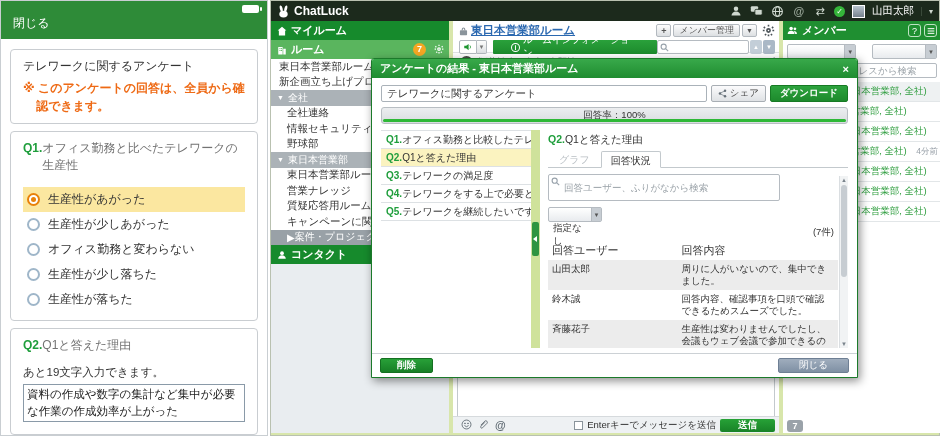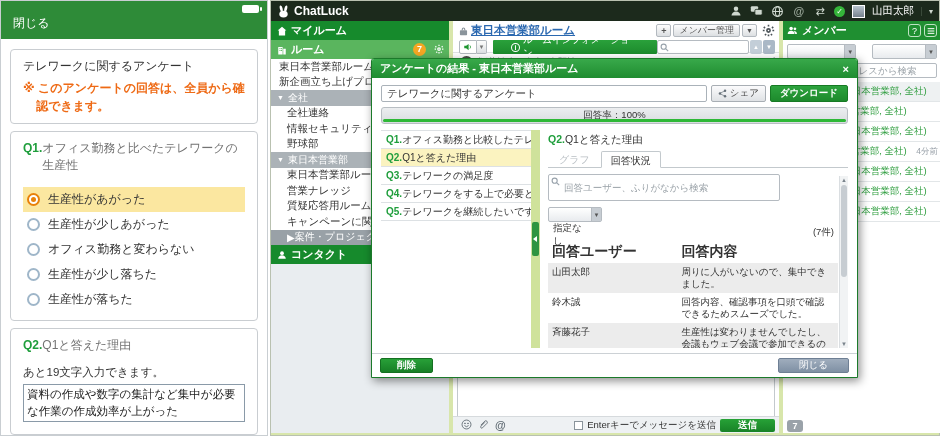--- a/index.html
+++ b/index.html
@@ -139,21 +139,21 @@
   .tab { font-size:10px; padding:2px 9px; }
   .tab.off { color:#b9bfc4;font-family:Liberation Serif, serif; }
   .tab.on { color:#333; background:#fff; border:1px solid #c3c9cd; border-bottom:1px solid #fff; border-radius:2px 2px 0 0; margin-bottom:-1px; }
   .d-search { position:relative; margin-top:6px; width:232px; }
   .d-search input { width:100%; height:27px; border:1px solid #b5bbc1; border-radius:2px; font-size:9.5px; padding:0 3px 0 15px; font-family:inherit; color:#333; }
   .d-search input::placeholder { color:#9aa2a8; }
   .d-search svg { position:absolute; left:3px; top:3px; }
   .d-filter { margin-top:6px; width:54px; }
   .d-count { text-align:right; font-size:9.5px; color:#333; padding:4px 14px 2px 0; }
   .mo-table { width:calc(100% - 10px); }
-  .thead { display:flex; padding:2px 0; font-size:14px; color:#333;font-weight:bold; }
+  .thead { display:flex; padding:2px 0; font-size:11px; color:#333; }
   .trow { display:flex; font-size:9.5px; color:#333; line-height:12px; padding:3px 0; }
   .trow:nth-child(odd) { background:#ececec; }
   .tc-user { width:46%; padding-left:4px; flex:0 0 auto; }
   .tc-ans { width:54%; padding-right:4px; }
   .vscroll { position:absolute; right:0; top:46px; bottom:0; width:9px; background:#f1f3f4; border-left:1px solid #dadee1; }
   .vs-thumb { position:absolute; left:1px; right:1px; top:9px; height:92px; background:#c7cdd2; border-radius:3px; }
   .vs-arrow { position:absolute; left:0; right:0; text-align:center; font-size:6px; color:#7a848c; }
   .vs-up { top:1px; } .vs-down { bottom:1px; }
   .mo-footer { position:absolute; left:0; right:0; bottom:0; height:24px; border-top:1px solid #ccd1d5; background:#fff; display:flex; align-items:center; padding:0 8px; }
   .del-btn { height:15px; background:linear-gradient(#28a038,#177f26); border:1px solid #147021; border-radius:2px; color:#fff; font-size:9.5px; font-weight:bold; display:flex; align-items:center; padding:0 16px; }

